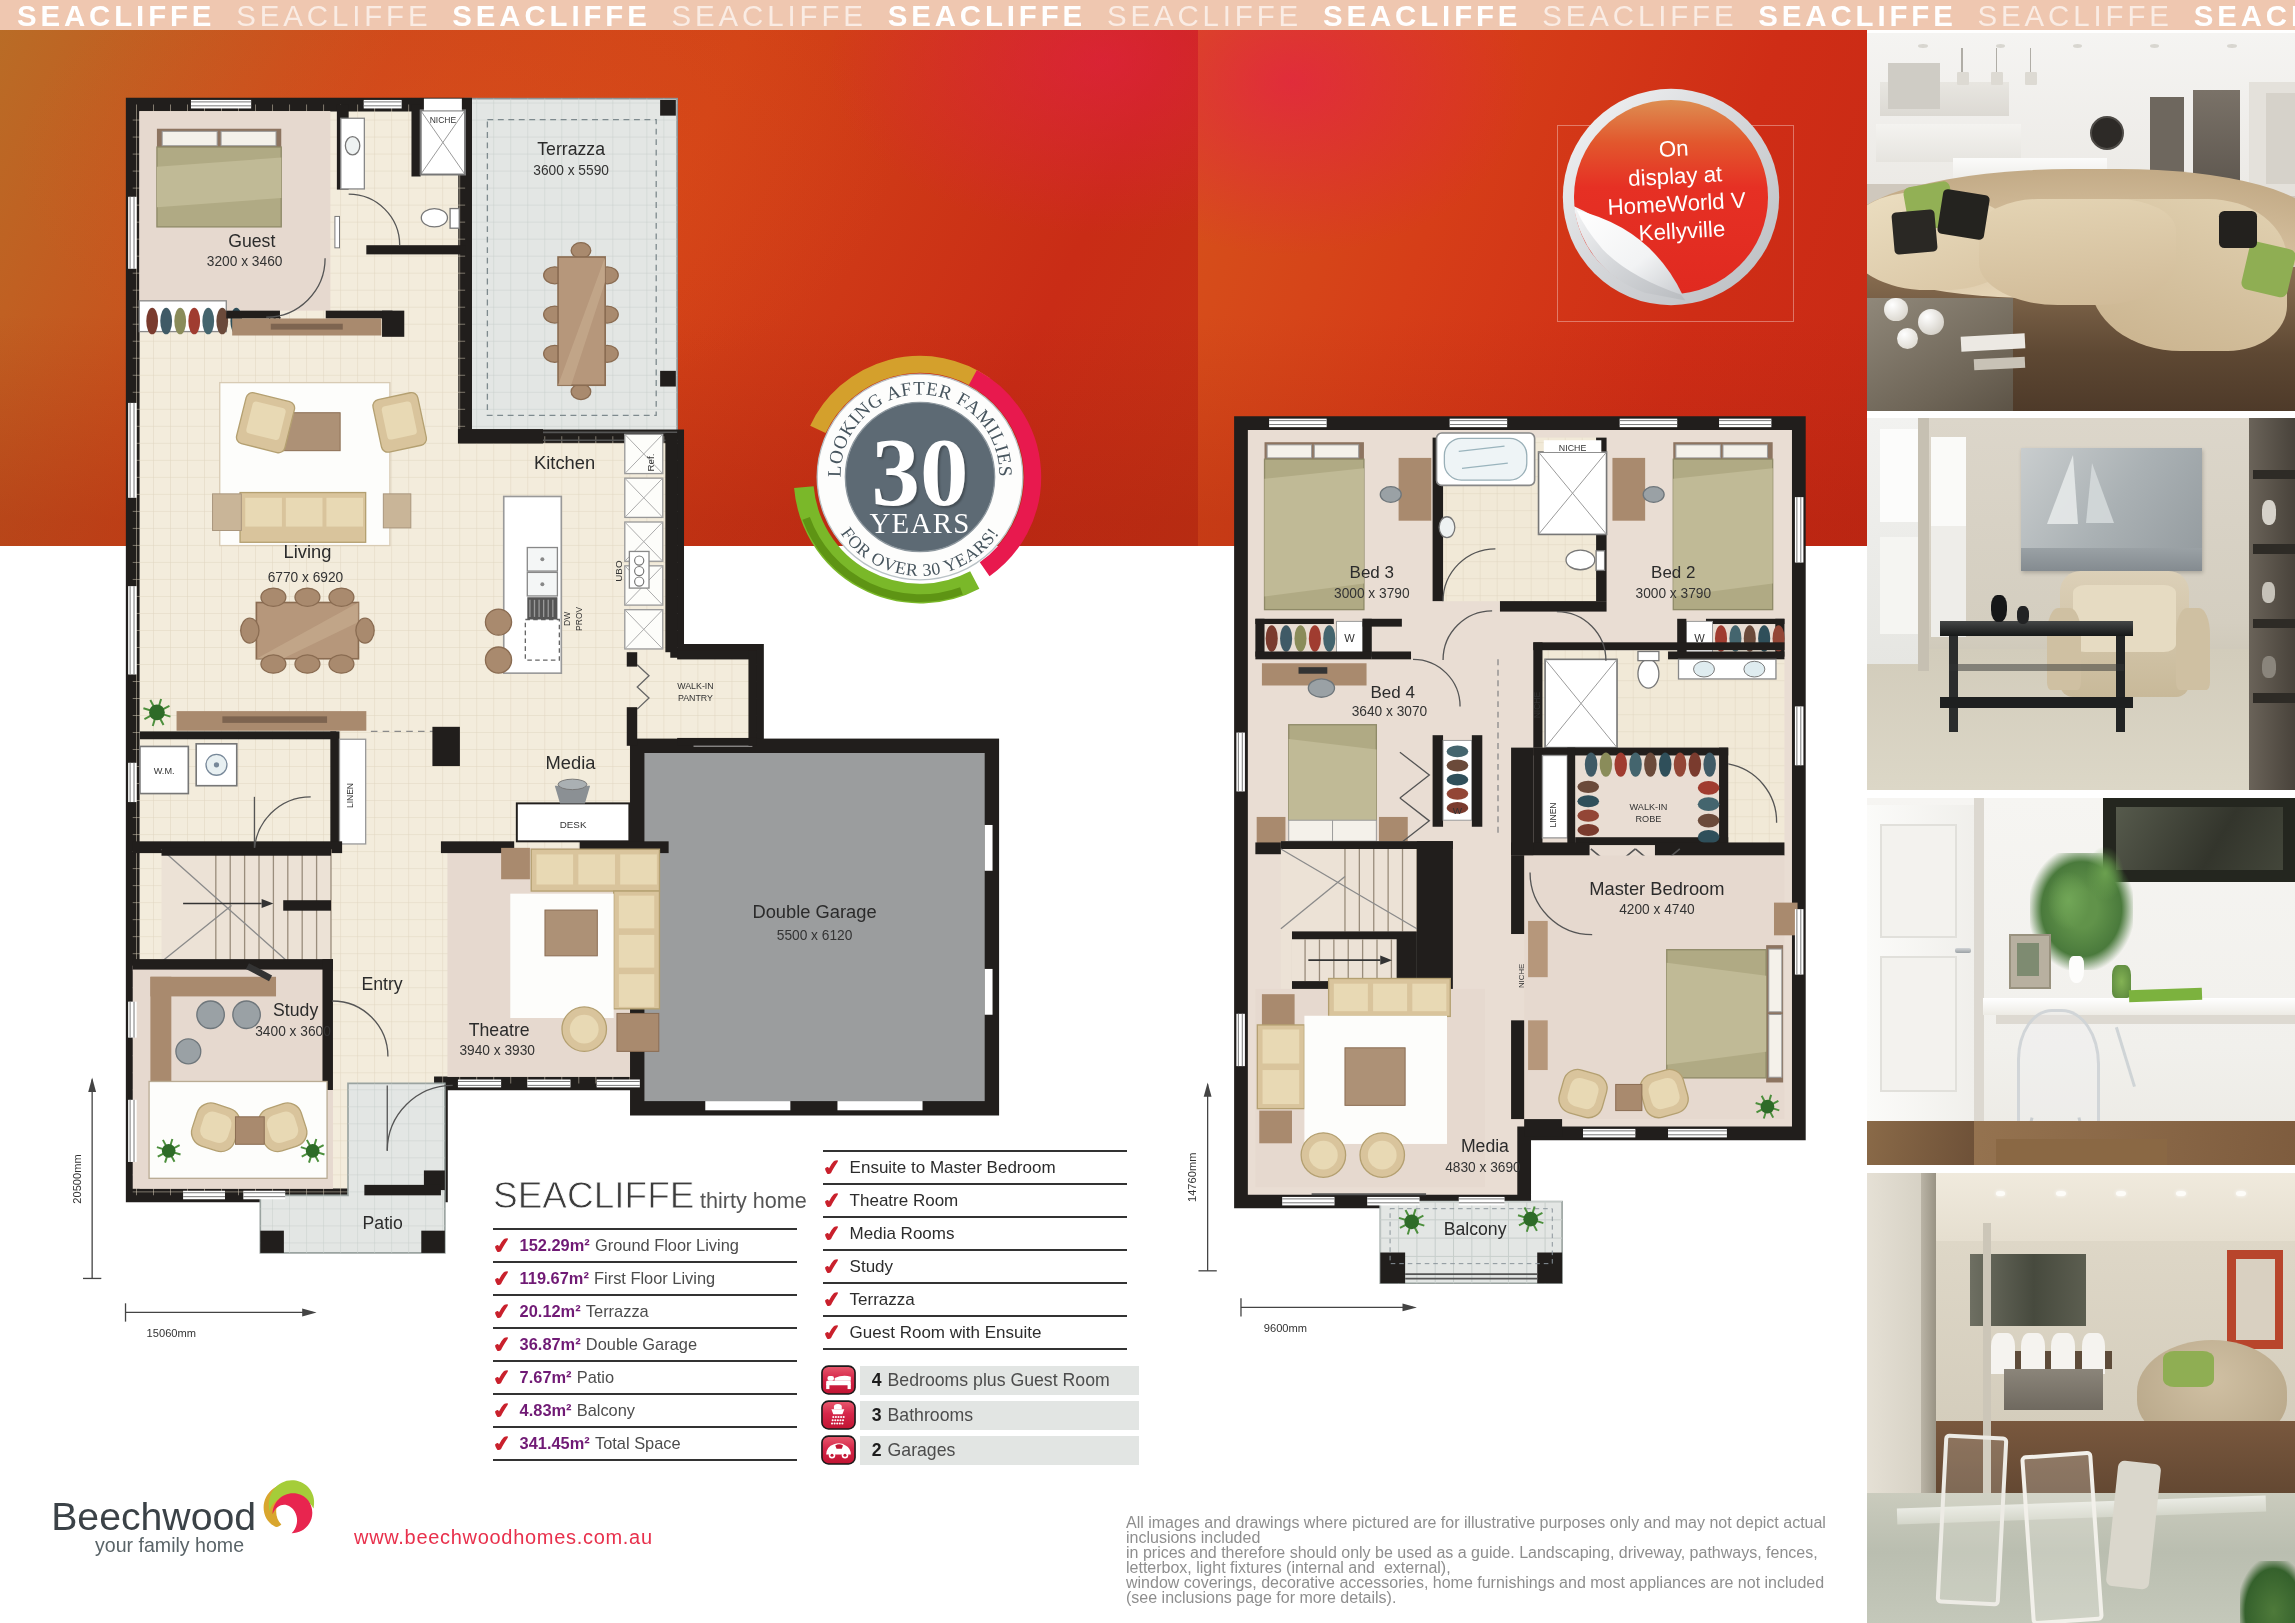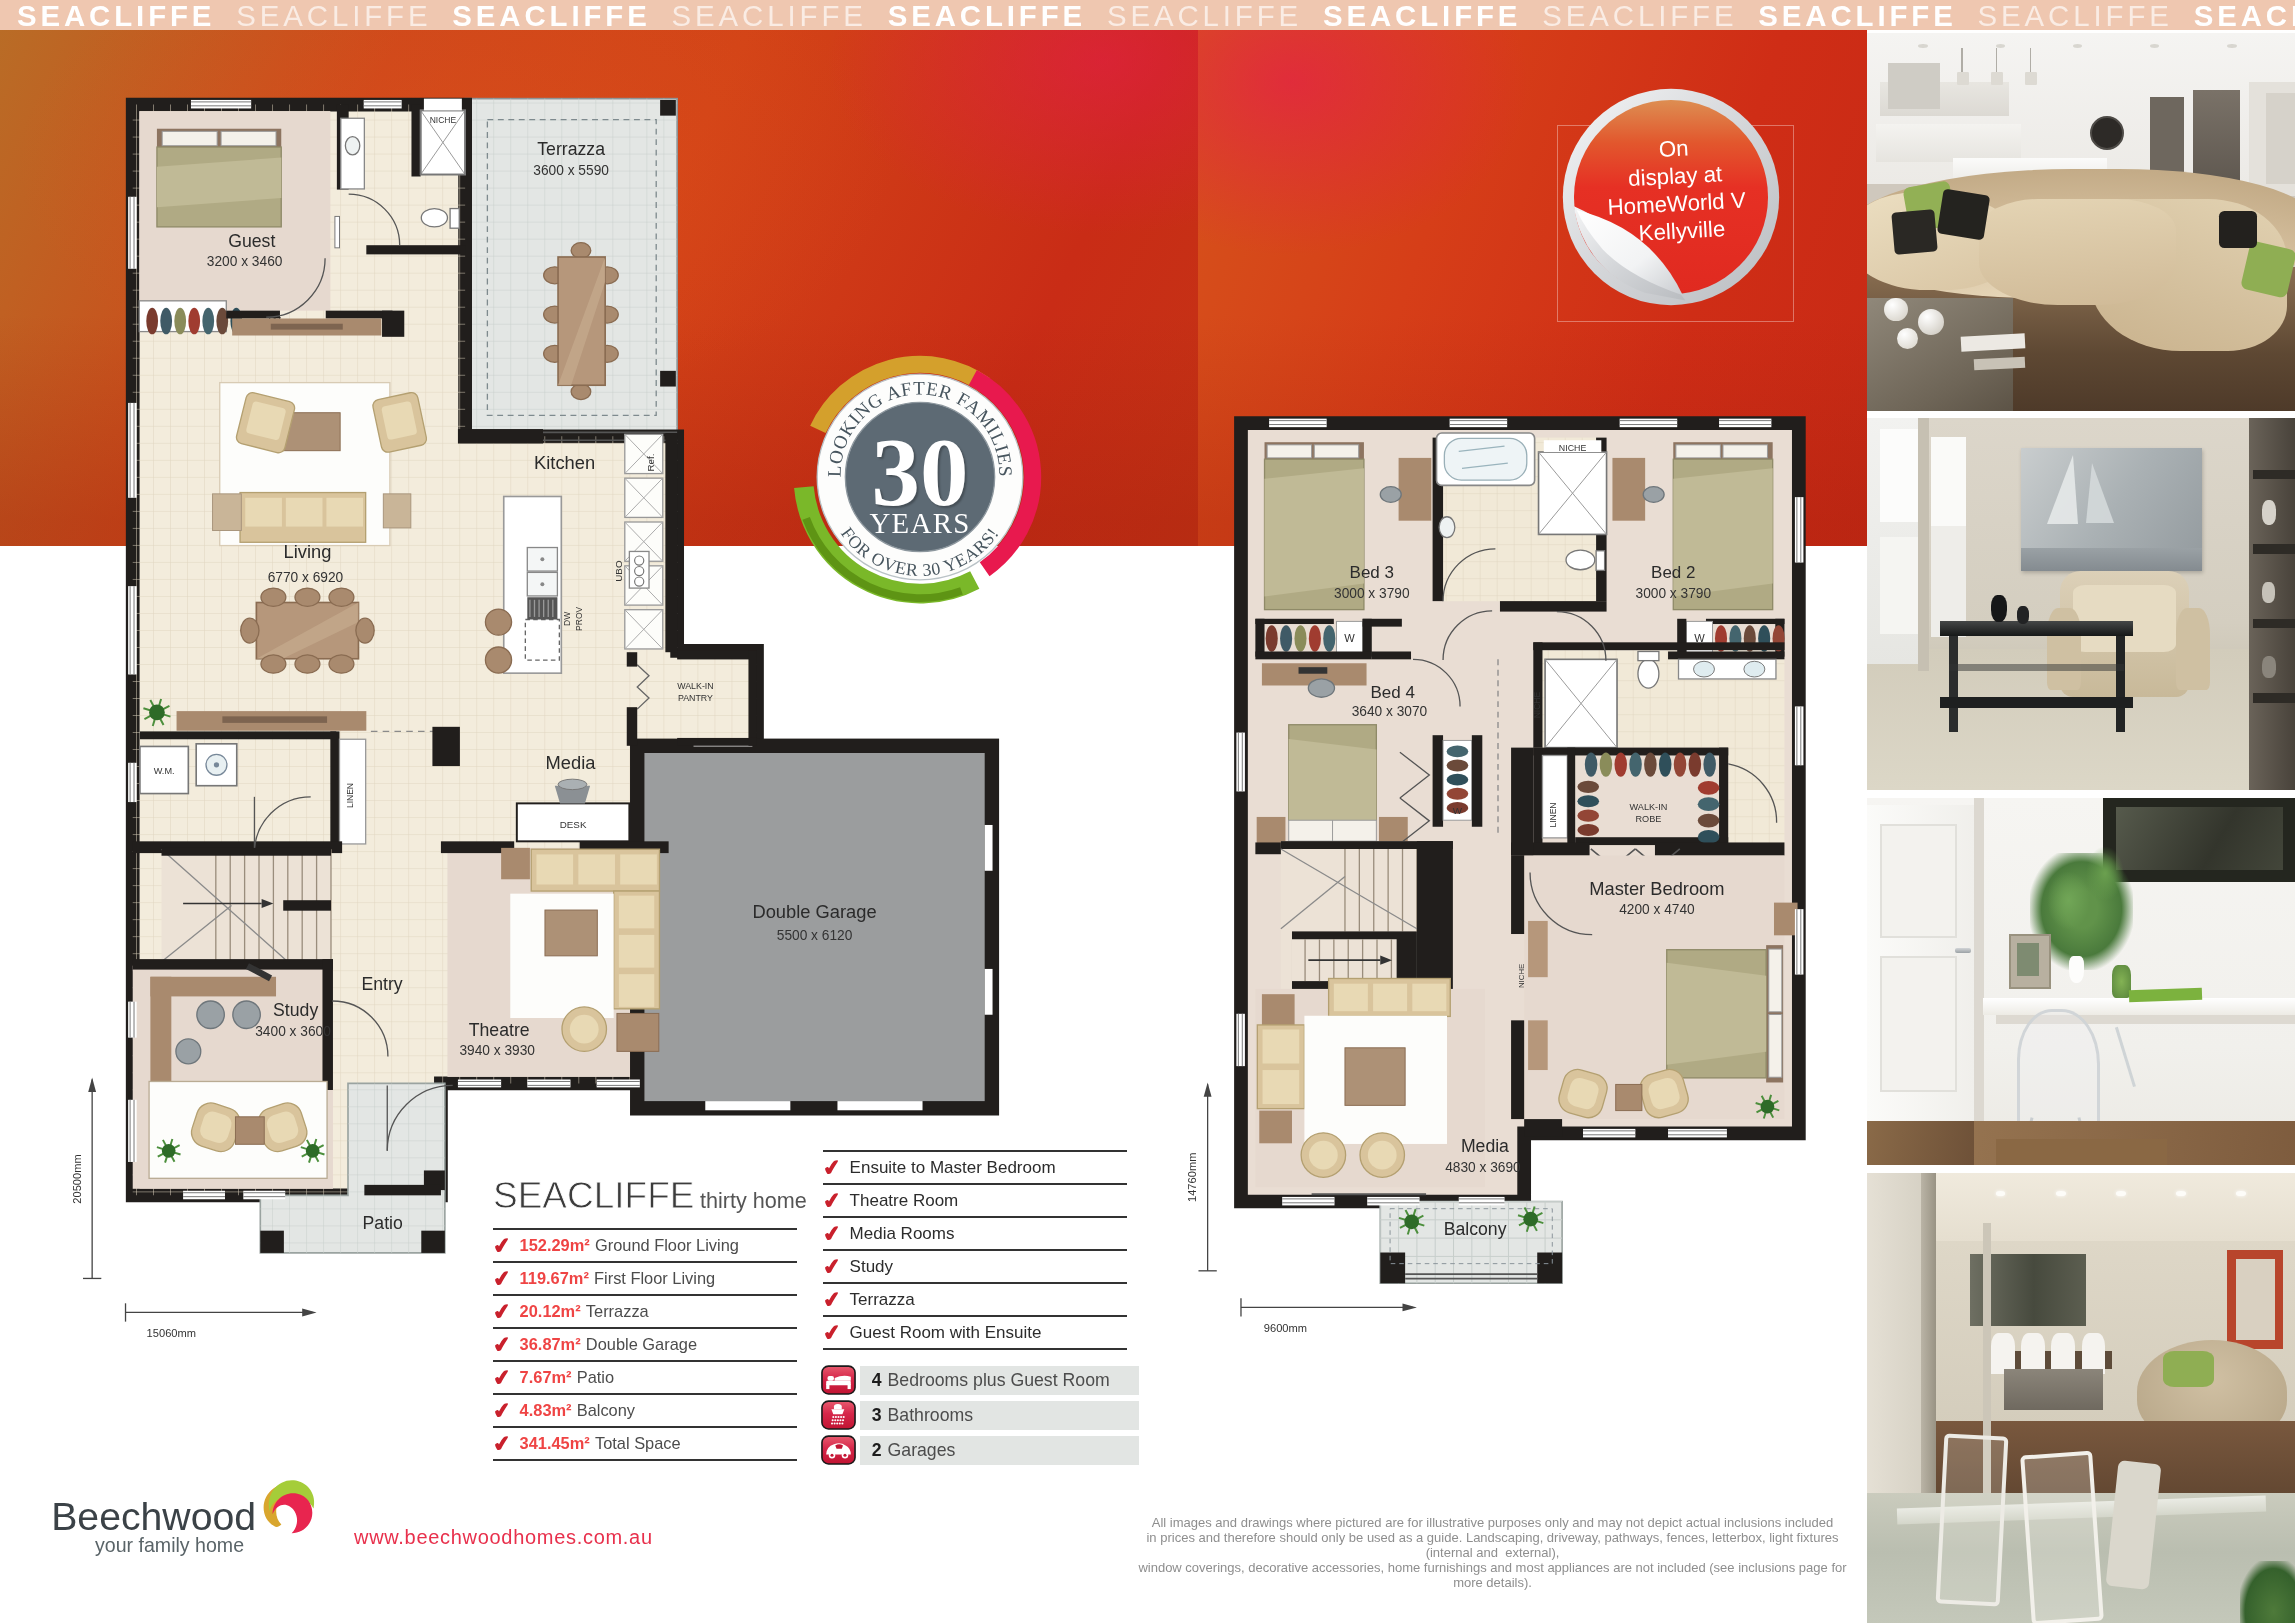--- a/index.html
+++ b/index.html
@@ -20,29 +20,29 @@
  linear-gradient(108deg,#d6521b,#d63e18 35%,#cf2d16 70%,#c72a15)}
 .photo{left:1867px;width:429px;background:#cfc8bd;overflow:hidden}
 
 #title{left:493px;top:1175px;width:589px;height:46px}
 #title .big{font-size:37px;color:#3c3c3c;letter-spacing:0;-webkit-text-stroke:0.8px #fff}
 #title .small{font-size:21.6px;color:#555;margin-left:2.6px}
 .alist{left:493px;top:1228px;width:304px}
 .alist .row{height:31px;border-bottom:2px solid #333;display:flex;align-items:center;font-size:16.4px;color:#4c4c4c}
 .alist .row:first-child{border-top:2px solid #333}
 .chk{color:#c9202c;font-weight:bold;font-size:21.6px;margin-right:8.5px;transform:rotate(-8deg)}
-.num{font-weight:bold;color:#ef4444;margin-right:5.2px}
+.num{font-weight:bold;color:#701a75;margin-right:5.2px}
 .flist{left:823px;top:1150px;width:304px}
 .flist .row{height:31px;border-bottom:2px solid #333;display:flex;align-items:center;font-size:17px;color:#2c2c2c}
 .flist .row:first-child{border-top:2px solid #333}
 .irow{left:821px;width:308px;height:29px}
 .ibar{position:absolute;left:39px;top:0;width:267px;height:29px;background:#e2e5e3;display:flex;align-items:center;font-size:17.7px;color:#4c4c4c;padding-left:11.8px}
 .ibar b{color:#1d1d1d;margin-right:5.9px}
 #urltext{left:354px;top:1526px;font-size:20px;color:#e8304c;letter-spacing:0.7px}
-#disc{left:1126px;top:1515px;width:733px;font-size:13px;line-height:15px;color:#8e8e8e;text-align:center}
+#disc{left:1126px;top:1515px;width:733px;font-size:16px;line-height:15px;color:#8e8e8e;text-align:left}
 </style>
 </head>
 <body>
 <div id="banner"><span class="b">SEACLIFFE</span><span class="l">SEACLIFFE</span><span class="b">SEACLIFFE</span><span class="l">SEACLIFFE</span><span class="b">SEACLIFFE</span><span class="l">SEACLIFFE</span><span class="b">SEACLIFFE</span><span class="l">SEACLIFFE</span><span class="b">SEACLIFFE</span><span class="l">SEACLIFFE</span><span class="b">SEACLIFFE</span></div>
 <div id="orangeL" class="abs"></div>
 <div id="orangeR" class="abs"></div>
 
 <div class="abs photo" id="ph1" style="top:33px;height:378px">
     <div style="position:absolute;left:0;top:0;width:100%;height:40%;background:linear-gradient(to bottom,#f5f4f2,#eceae6)"></div>
     <div style="position:absolute;left:12%;top:3%;width:9.2px;height:3.9px;background:#d8d6d0;border-radius:50%"></div>

